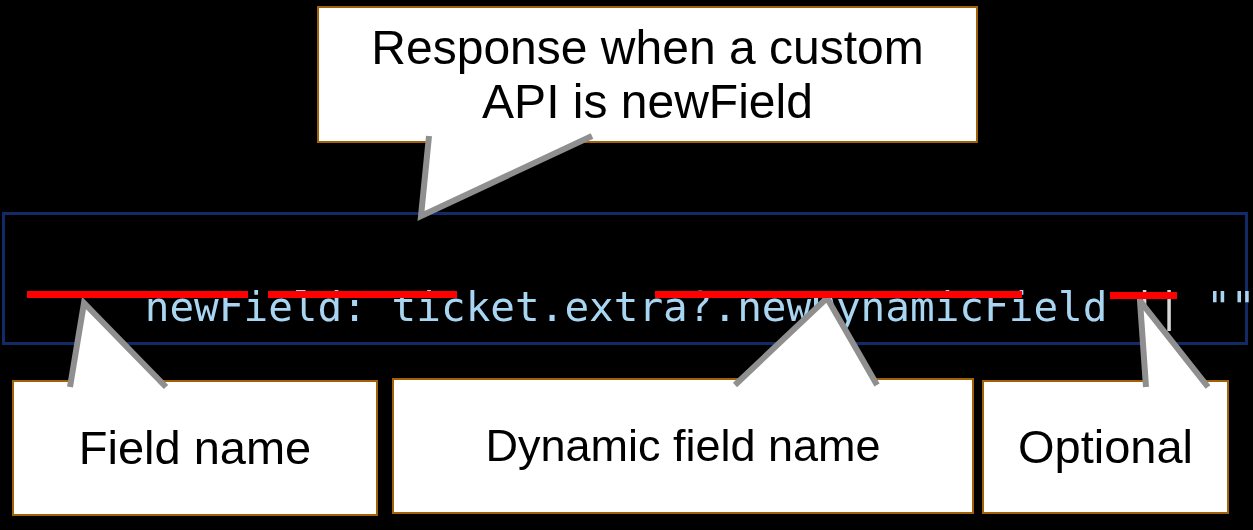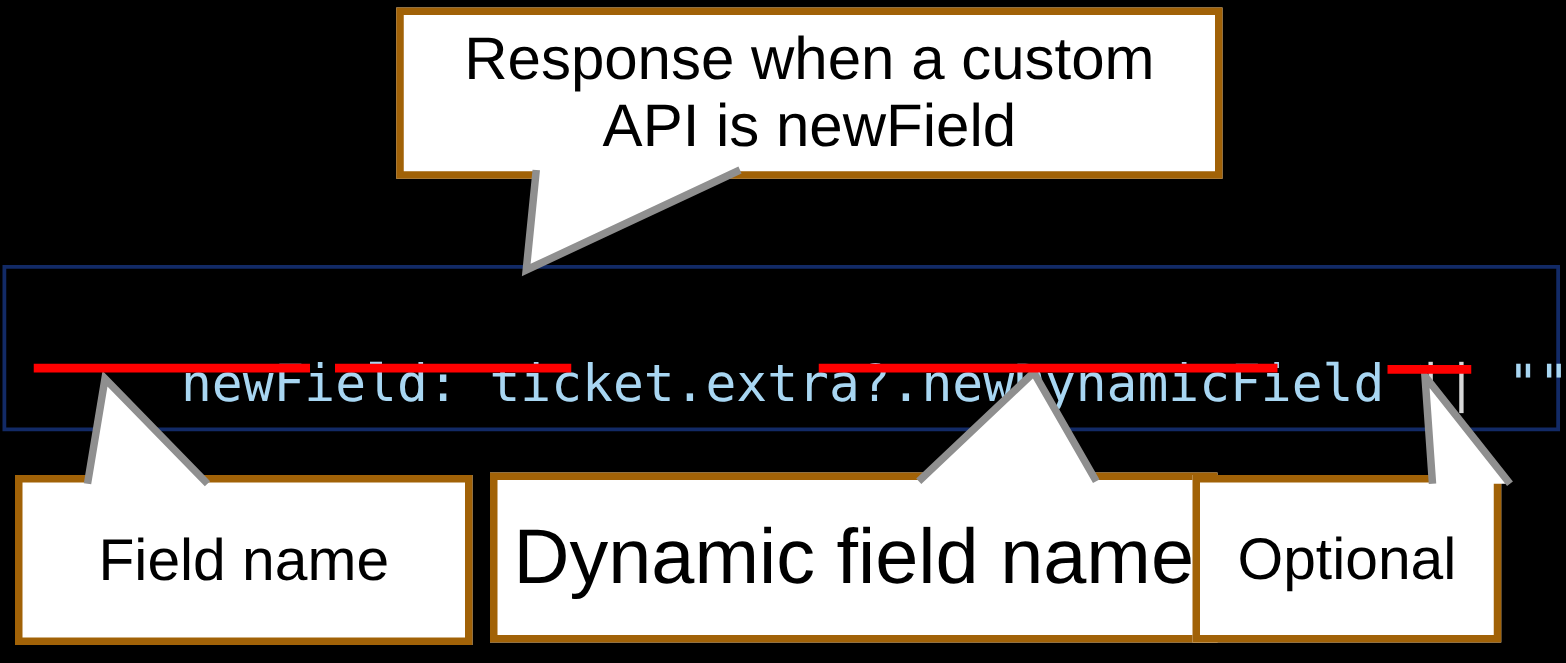--- a/index.html
+++ b/index.html
@@ -4,30 +4,30 @@
 <style>
   html,body { margin:0; padding:0; background:#000; }
   .canvas {
     position:relative; width:1253px; height:530px; background:#000000;
     overflow:hidden; font-family:"Liberation Sans", sans-serif;
   }
 
   
   .callout {
     position:absolute; box-sizing:border-box;
-    background:#ffffff; border:6px solid #a16207;
+    background:#ffffff; border:2px solid #a16207;
     display:flex; flex-direction:column; justify-content:center; align-items:center;
     text-align:center; color:#000000; z-index:2;
   }
   .callout .line { line-height:1.12; white-space:nowrap; }
 
   #callout-top   { left:317px; top:6px;   width:661px; height:137px; font-size:48px; }
   #callout-left  { left:12px;  top:380px; width:366px; height:136px; font-size:47px; }
-  #callout-mid   { left:392px; top:378px; width:582px; height:136px; font-size:62px; }
-  #callout-right { left:954px;top:380px; width:247px; height:134px; font-size:47px; }
+  #callout-mid   { left:392px; top:378px; width:582px; height:136px; font-size:45px; }
+  #callout-right { left:982px;top:380px; width:247px; height:134px; font-size:47px; }
 
   
   .code-box {
     position:absolute; left:2px; top:212px; width:1246px; height:133px;
     box-sizing:border-box; border:3px solid #122a66; background:#000000; z-index:1;
   }
   .code-line {
     position:absolute; left:46px; top:234px;
     font-family:"DejaVu Sans Mono", monospace;
     font-size:41px; line-height:1.2; white-space:pre; z-index:1;

